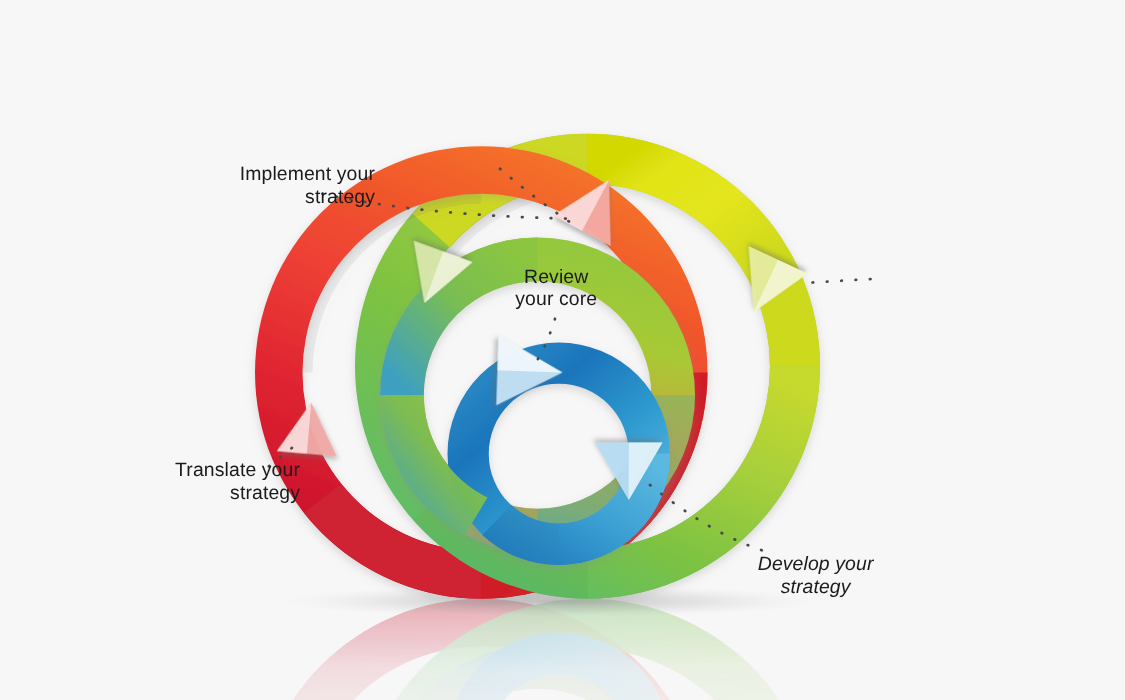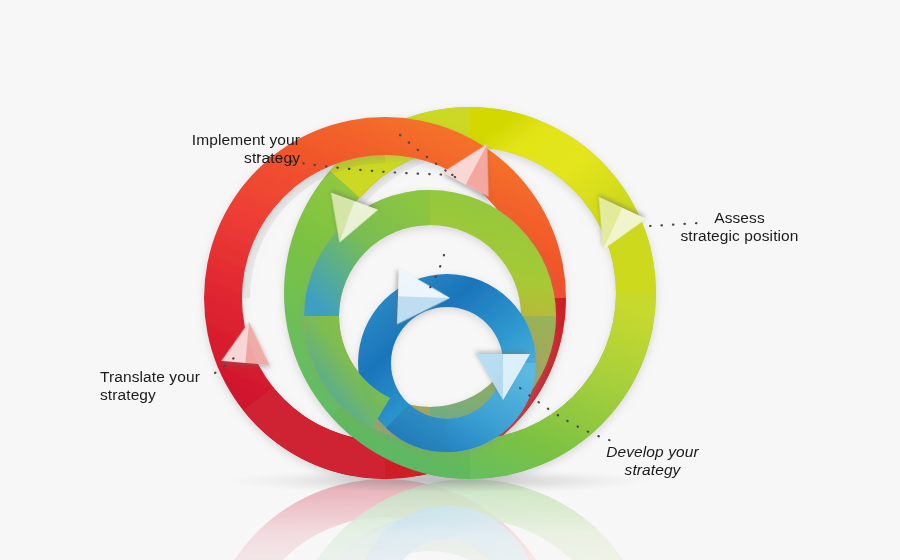--- a/index.html
+++ b/index.html
@@ -26,21 +26,21 @@
   }
   .label {
     position: absolute;
     color: #1b1b1b;
     font-size: 15.5px;
     line-height: 18px;
     letter-spacing: 0.1px;
     white-space: pre-line;
   }
   .label-l1 { left: 150px; top: 88px;  width: 150px; text-align: right; }
-  .label-l2 { left: 100px; top: 325px; width: 140px; text-align: left; }
+  .label-l2 { left: 100px; top: 325px; width: 140px; text-align: right; }
   .label-l3 { left: 652px; top: 166px; width: 175px; text-align: center; }
   .label-l4 { left: 570px; top: 400px; width: 165px; text-align: center; font-style: italic; }
   .label-core { left: 385px; top: 170px; width: 120px; text-align: center; }
 </style>
 </head>
 <body>
 
 <div id="stage">
 
   <svg id="diagram-svg" width="900" height="560" viewBox="0 0 900 560">
@@ -263,20 +263,20 @@
       <path d="M 400 92 Q 430 118 464 140"></path>
     </g>
   </svg>
 
   <div class="label label-l1">Implement your
 strategy</div>
 
   <div class="label label-l2">Translate your
 strategy</div>
 
-  <div class="label label-l3">Assess
-strategic position</div>
 
   <div class="label label-l4">Develop your
 strategy</div>
 
+  <div class="label label-core">Review
+your core</div>
 
 </div>
 
 </body></html>

